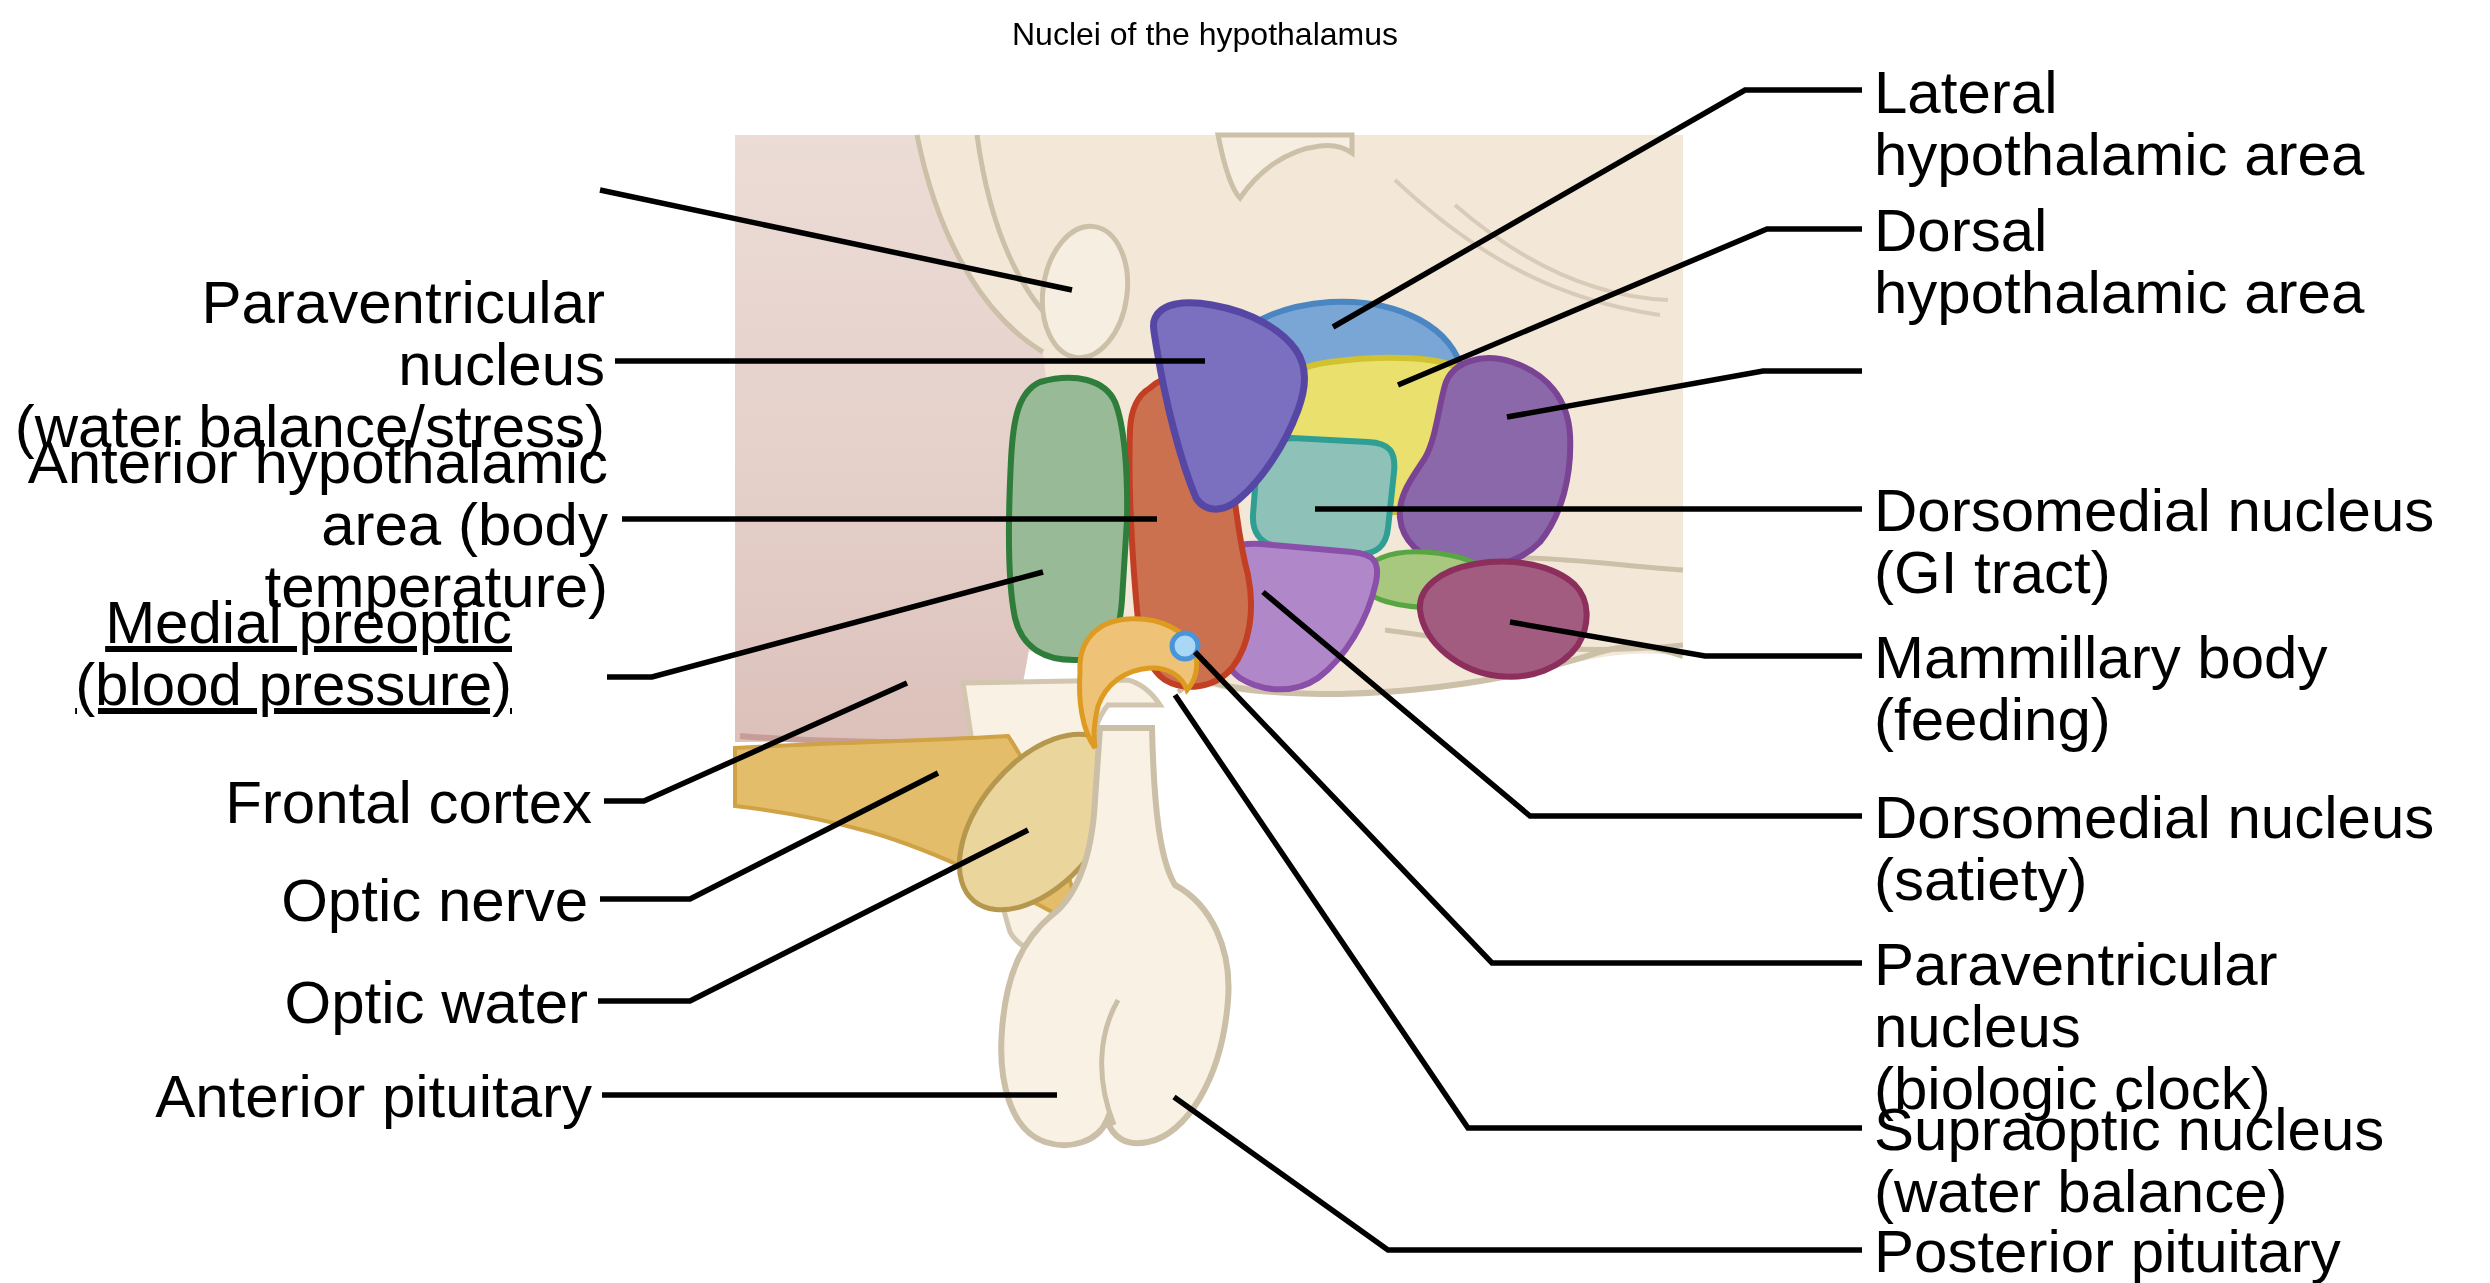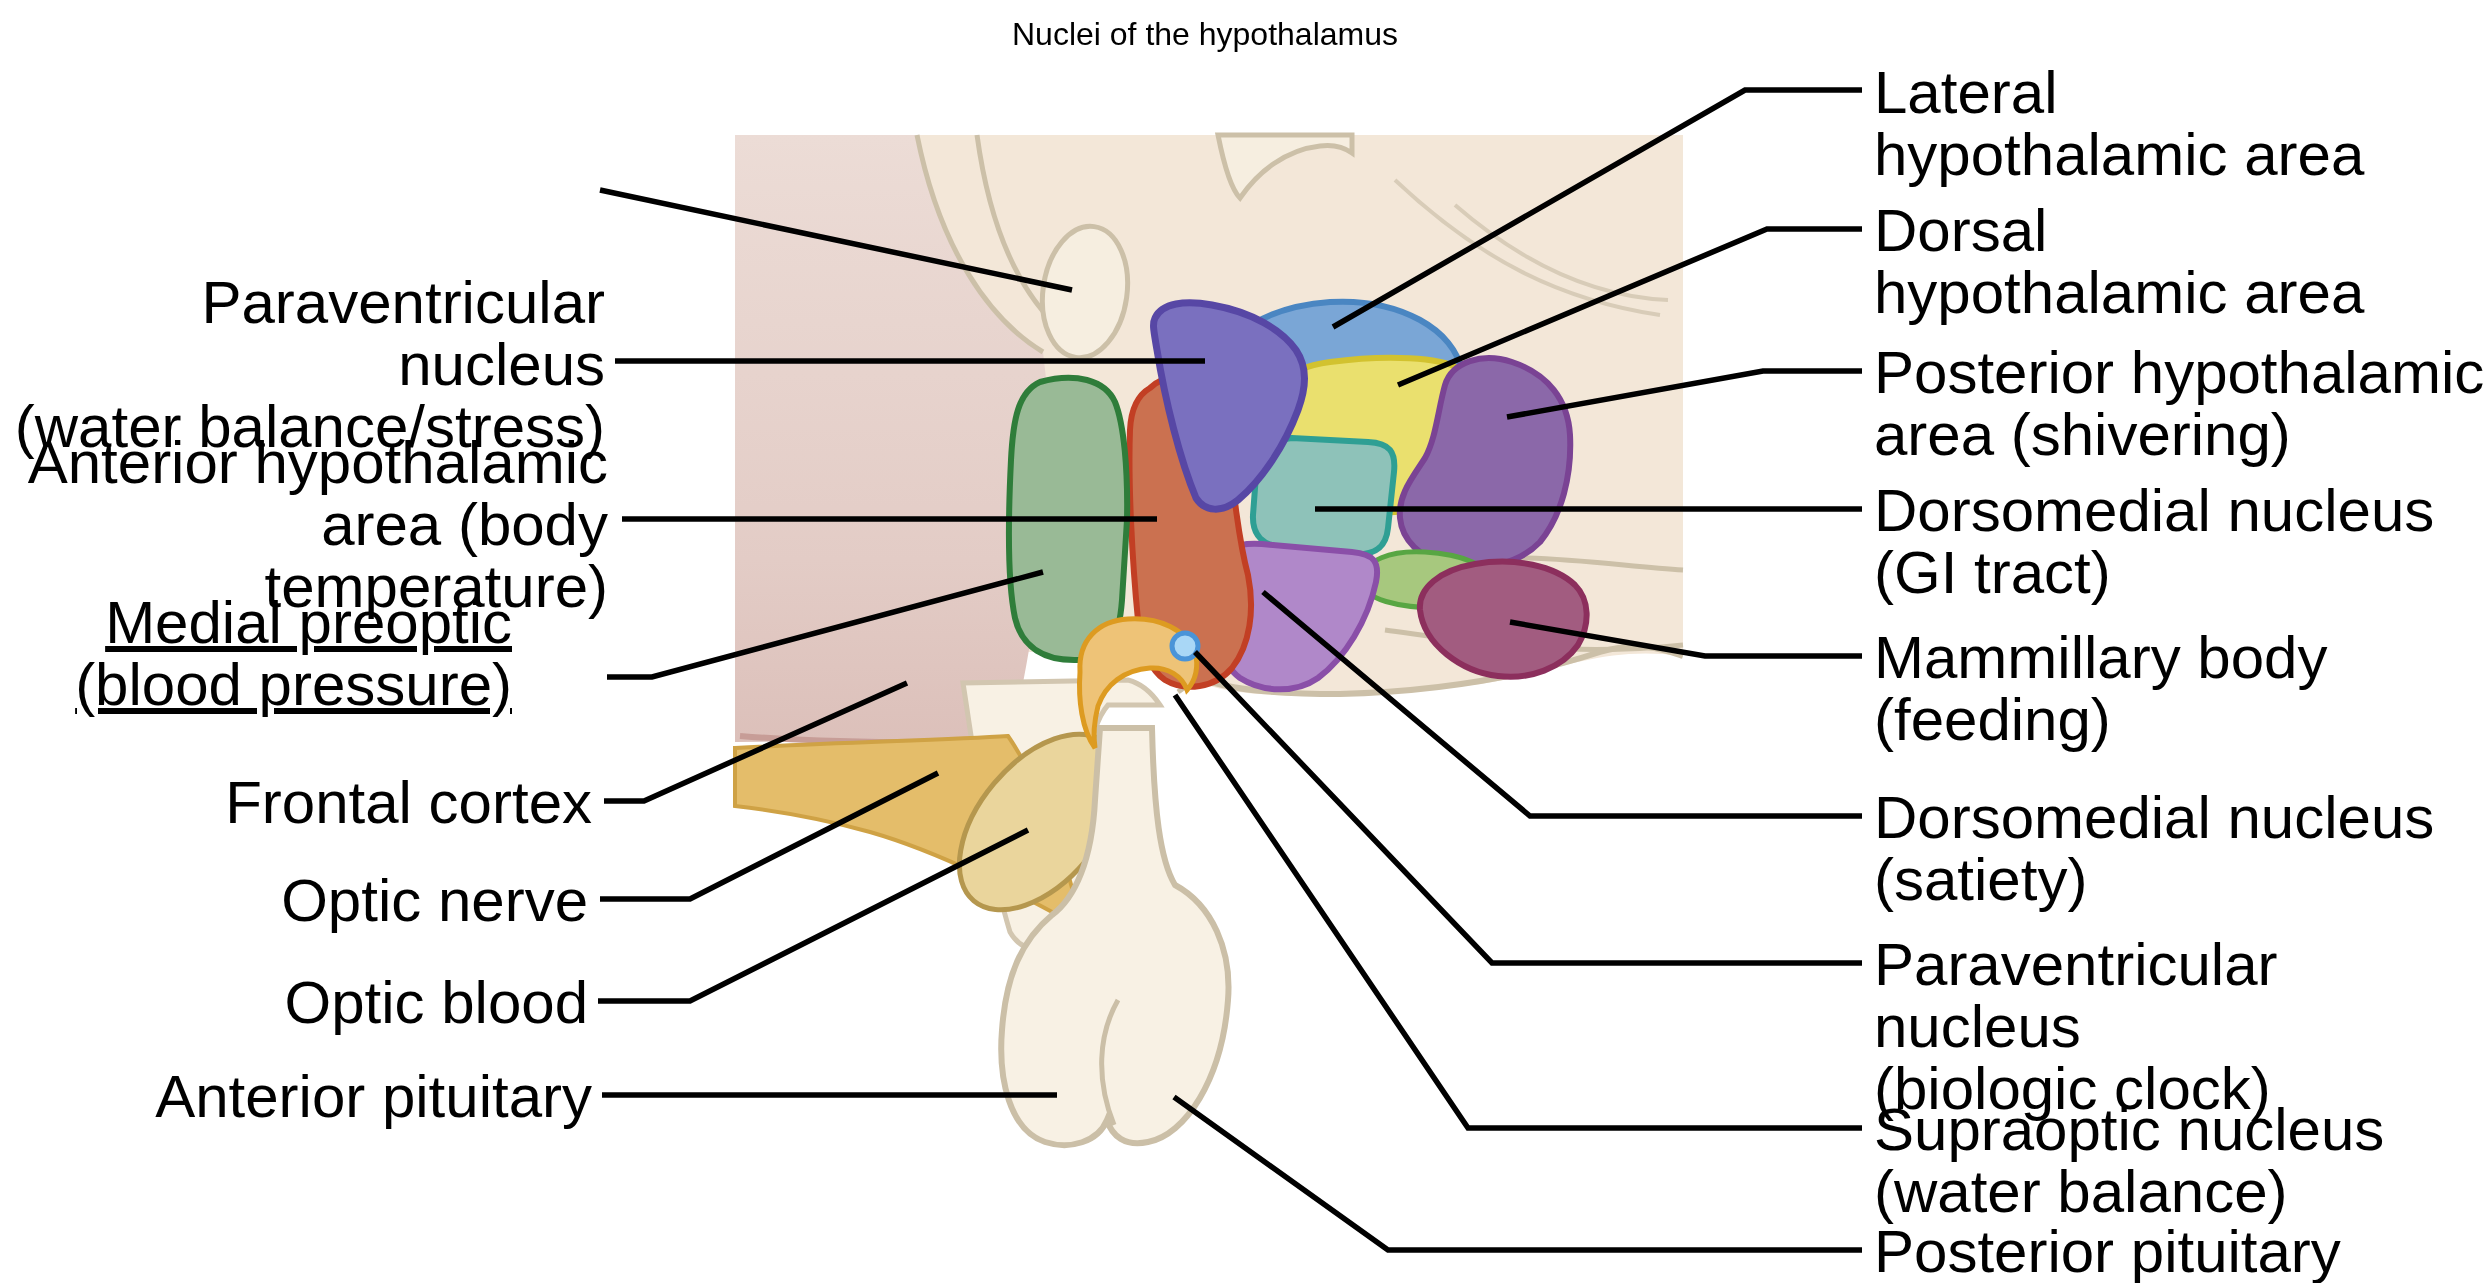--- a/index.html
+++ b/index.html
@@ -90,29 +90,27 @@
   <div class="title">Nuclei of the hypothalamus</div>
 
   <div class="lbl left" style="right:1885px;top:272px;">Paraventricular nucleus
 (water balance/stress)</div>
   <div class="lbl left" style="right:1882px;top:432px;">Anterior hypothalamic
 area (body temperature)</div>
   <div class="lbl left" style="right:1978px;top:592px;text-decoration:underline;">Medial preoptic
 (blood pressure)</div>
   <div class="lbl left" style="right:1898px;top:772px;">Frontal cortex</div>
   <div class="lbl left" style="right:1902px;top:870px;">Optic nerve</div>
-  <div class="lbl left" style="right:1902px;top:972px;">Optic blood</div>
+  <div class="lbl left" style="right:1902px;top:972px;">Optic water</div>
   <div class="lbl left" style="right:1898px;top:1066px;">Anterior pituitary</div>
 
   <div class="lbl right" style="top:62px;">Lateral
 hypothalamic area</div>
   <div class="lbl right" style="top:200px;">Dorsal
 hypothalamic area</div>
-  <div class="lbl right" style="top:342px;">Posterior hypothalamic
-area (shivering)</div>
   <div class="lbl right" style="top:480px;">Dorsomedial nucleus
 (GI tract)</div>
   <div class="lbl right" style="top:627px;">Mammillary body
 (feeding)</div>
   <div class="lbl right" style="top:787px;">Dorsomedial nucleus
 (satiety)</div>
   <div class="lbl right" style="top:934px;">Paraventricular nucleus
 (biologic clock)</div>
   <div class="lbl right" style="top:1099px;">Supraoptic nucleus
 (water balance)</div>

